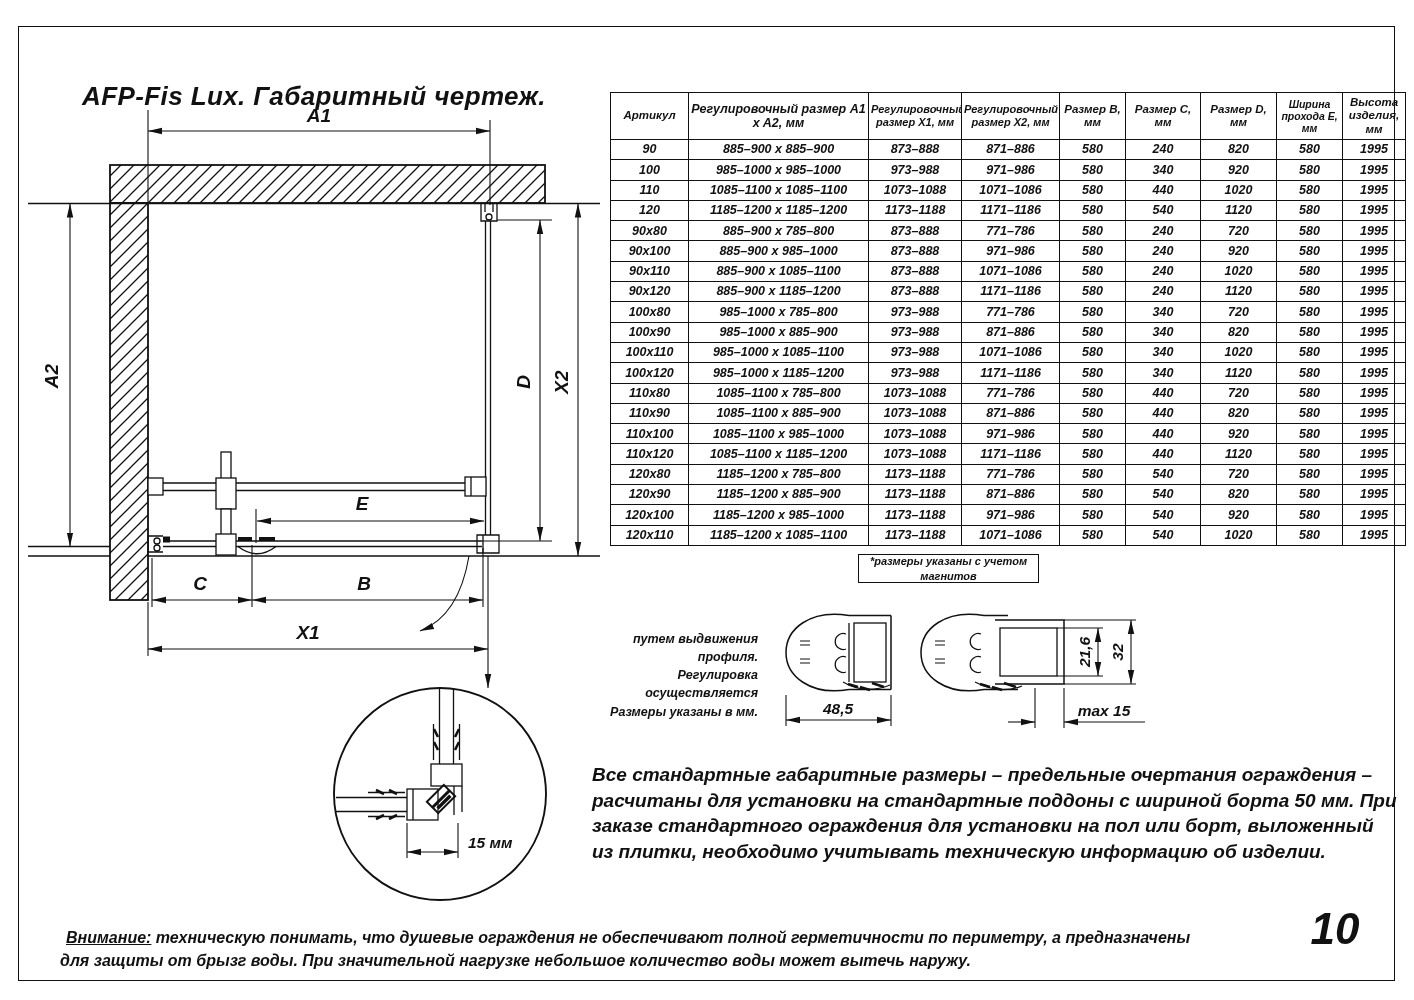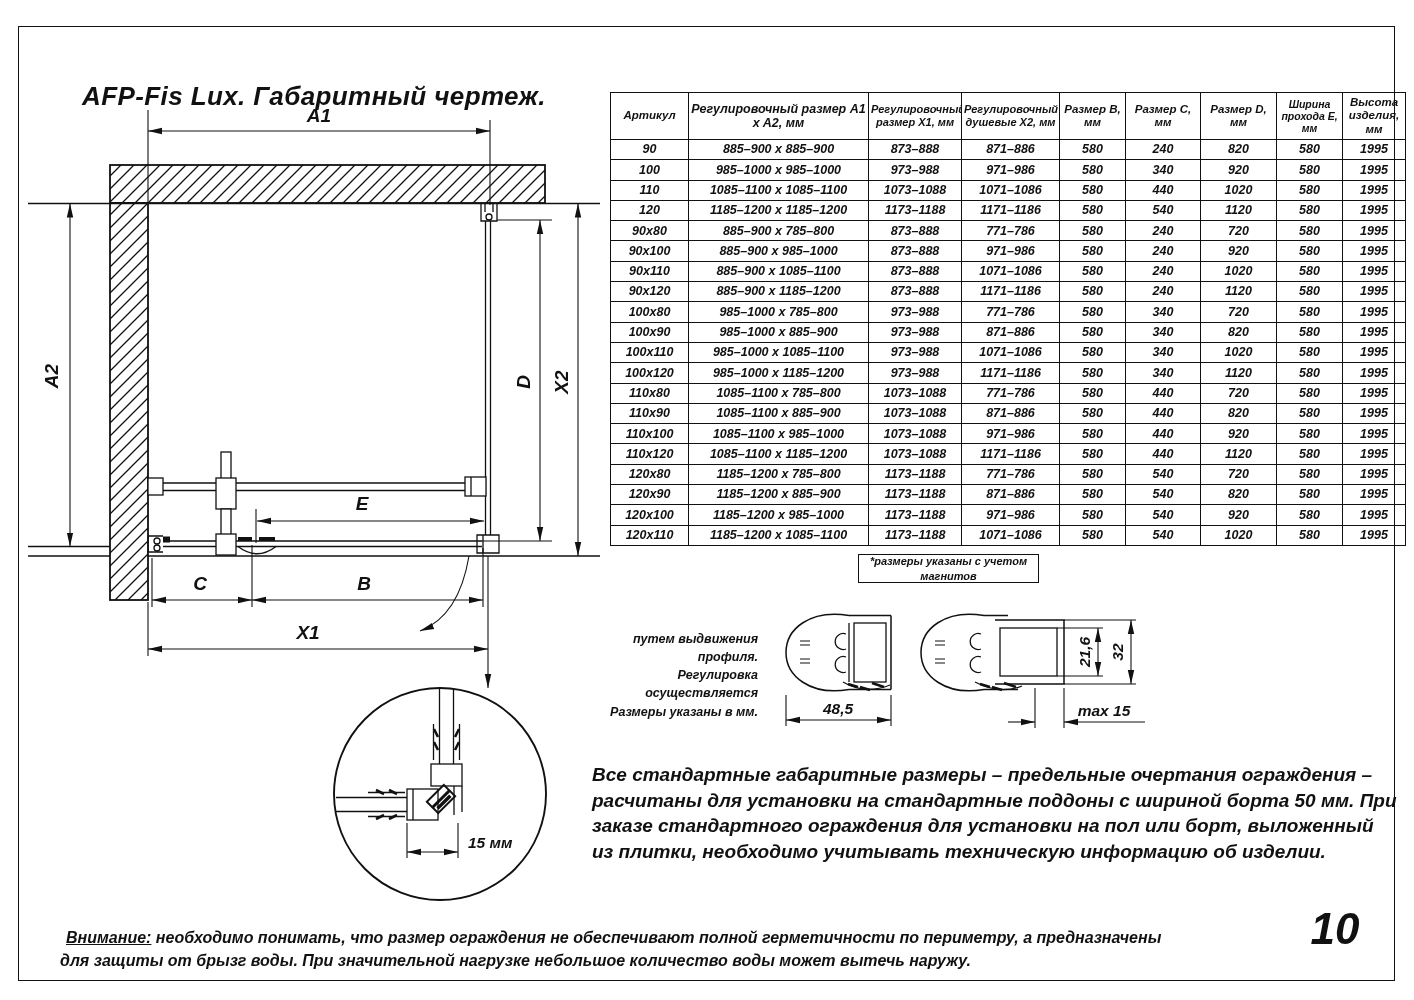--- a/index.html
+++ b/index.html
@@ -186,21 +186,21 @@
       <text class="dim-small" x="1104" y="716" text-anchor="middle">max 15</text>
     </g>
   </svg>
 
   <table class="size-table">
     <thead>
         <tr>
           <th class="col0">Артикул</th>
           <th class="col1">Регулировочный размер A1 x A2, мм</th>
           <th class="col2">Регулировочный размер X1, мм</th>
-          <th class="col3">Регулировочный душевые X2, мм</th>
+          <th class="col3">Регулировочный размер X2, мм</th>
           <th class="col4">Размер B, мм</th>
           <th class="col5">Размер C, мм</th>
           <th class="col6">Размер D, мм</th>
           <th class="col7">Ширина прохода E, мм</th>
           <th class="col8">Высота изделия, мм</th>
         </tr>
       </thead>
     <tbody>
         <tr>
           <td class="col0">90</td>
@@ -433,18 +433,18 @@
     </div>
 
   <div class="description">
       <div>Все стандартные габаритные размеры – предельные очертания ограждения –</div>
       <div>расчитаны для установки на стандартные поддоны с шириной борта 50 мм. При</div>
       <div>заказе стандартного ограждения для установки на пол или борт, выложенный</div>
       <div>из плитки, необходимо учитывать техническую информацию об изделии.</div>
     </div>
 
   <div class="warning">
-    <div><span class="u">Внимание:</span><span> необходимо понимать, что размер ограждения не обеспечивают полной герметичности по периметру, а предназначены</span></div>
+    <div><span class="u">Внимание:</span><span> техническую понимать, что душевые ограждения не обеспечивают полной герметичности по периметру, а предназначены</span></div>
     <div>для защиты от брызг воды. При значительной нагрузке небольшое количество воды может вытечь наружу.</div>
   </div>
 
   <div class="page-number">10</div>
 </div>
 
 </body></html>

